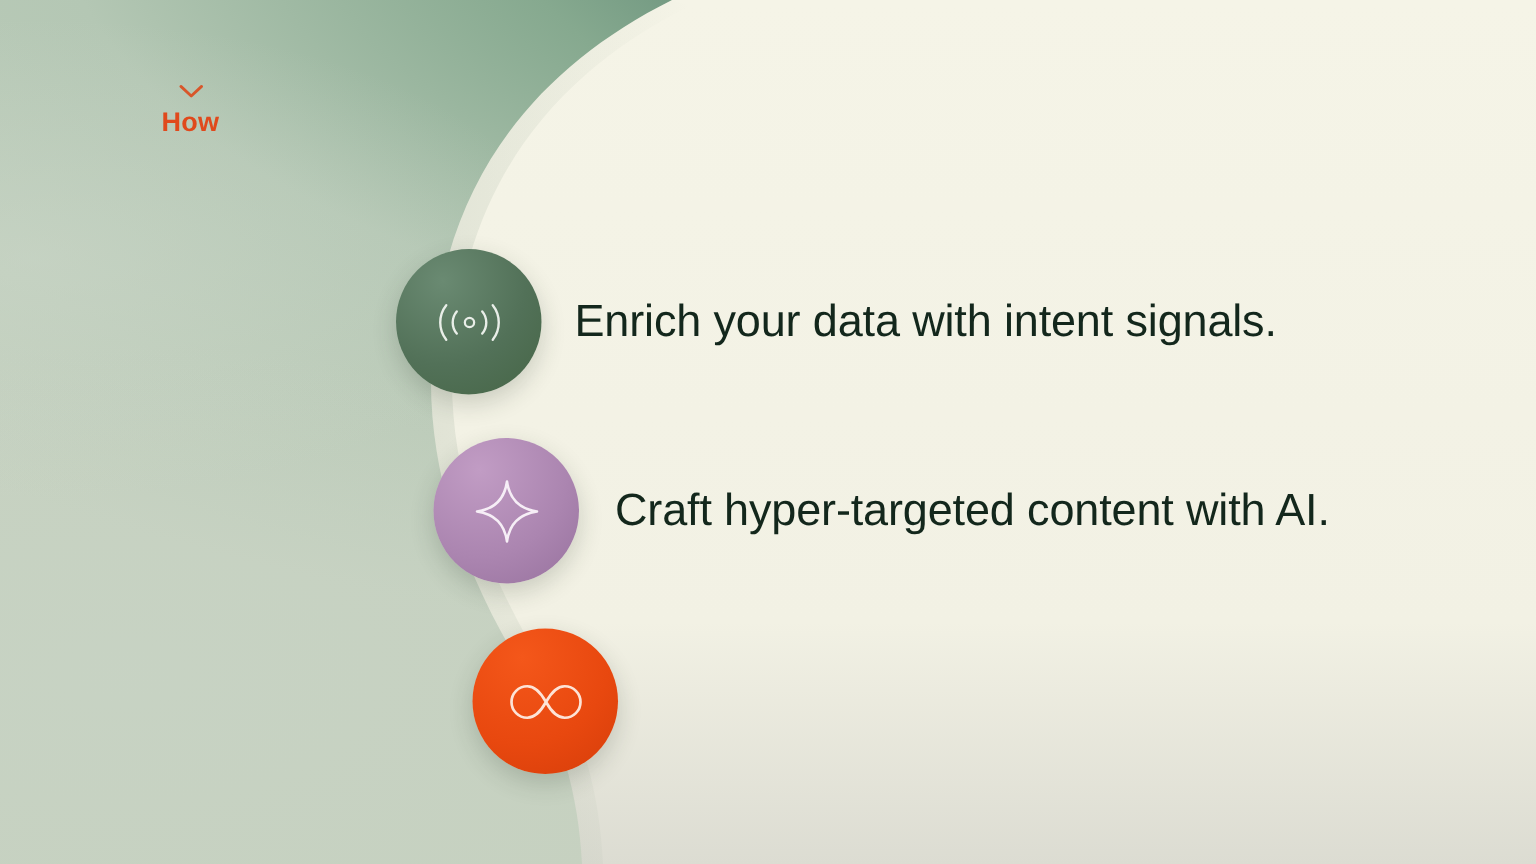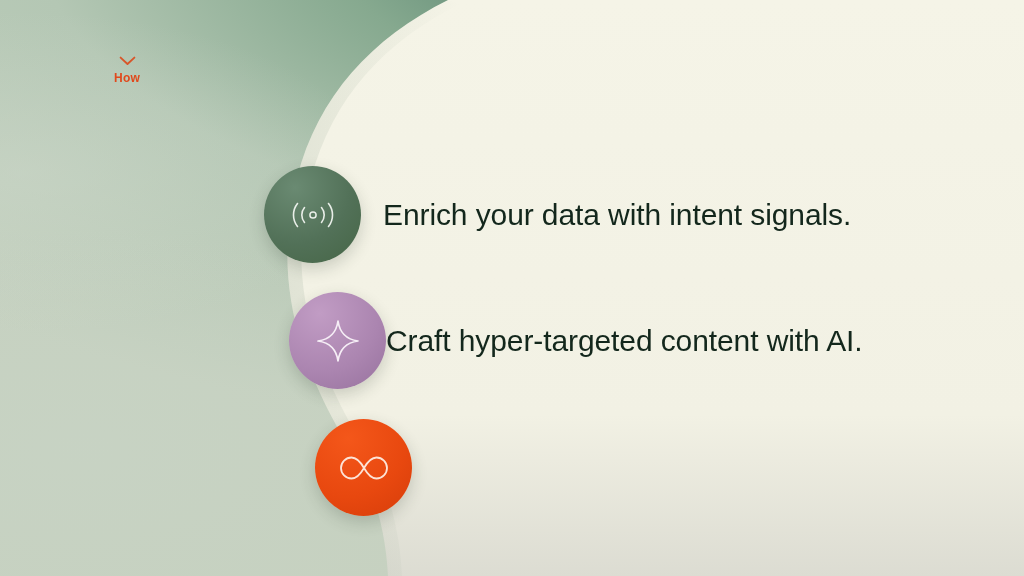--- a/index.html
+++ b/index.html
@@ -57,21 +57,21 @@
     position:absolute; left:106px; top:56px;
     display:flex; flex-direction:column; align-items:center;
     z-index:6; width:42px;
   }
   #chevron-down-icon {
     width:17px; height:10px;
     display:block;
   }
   #how-label {
     margin-top:5px;
-    font-size:12px;
+    font-size:18px;
     font-weight:700;
     color:#e0491c;
     letter-spacing:.2px;
   }
 
   
   .step {
     position:absolute;
     display:flex; align-items:center;
     z-index:5;
@@ -97,21 +97,21 @@
   #step-1 { left:264px; top:166px; }
   #step-1 .bubble {
     background:radial-gradient(120% 120% at 32% 22%, #6a8a72 0%, #527158 48%, #41613f 100%);
   }
   #step-1 .step-text { margin-left:22px; }
 
   #step-2 { left:289px; top:292px; }
   #step-2 .bubble {
     background:radial-gradient(120% 120% at 32% 22%, #c19cc4 0%, #ab85b0 50%, #8f6a96 100%);
   }
-  #step-2 .step-text { }
+  #step-2 .step-text { margin-left:24px; }
 
   #step-3 { left:315px; top:419px; }
   #step-3 .bubble {
     background:radial-gradient(120% 120% at 34% 20%, #f4571a 0%, #e8480f 50%, #cf3908 100%);
   }
   #step-3 .step-text { margin-left:22px; }
 </style>
 </head>
 <body>
 

